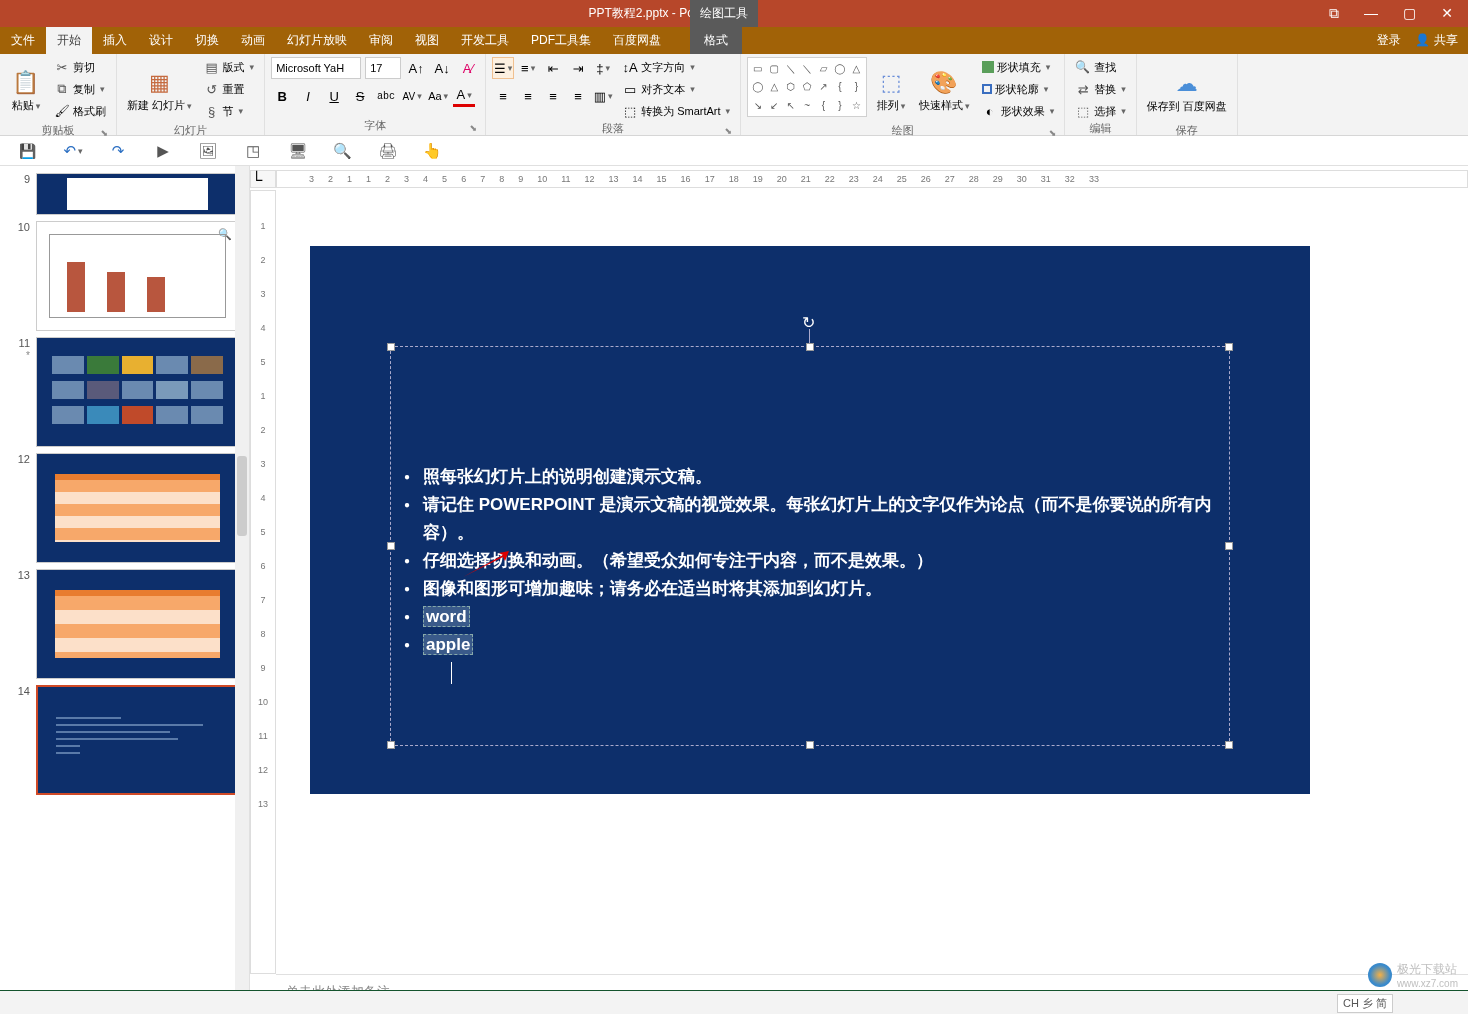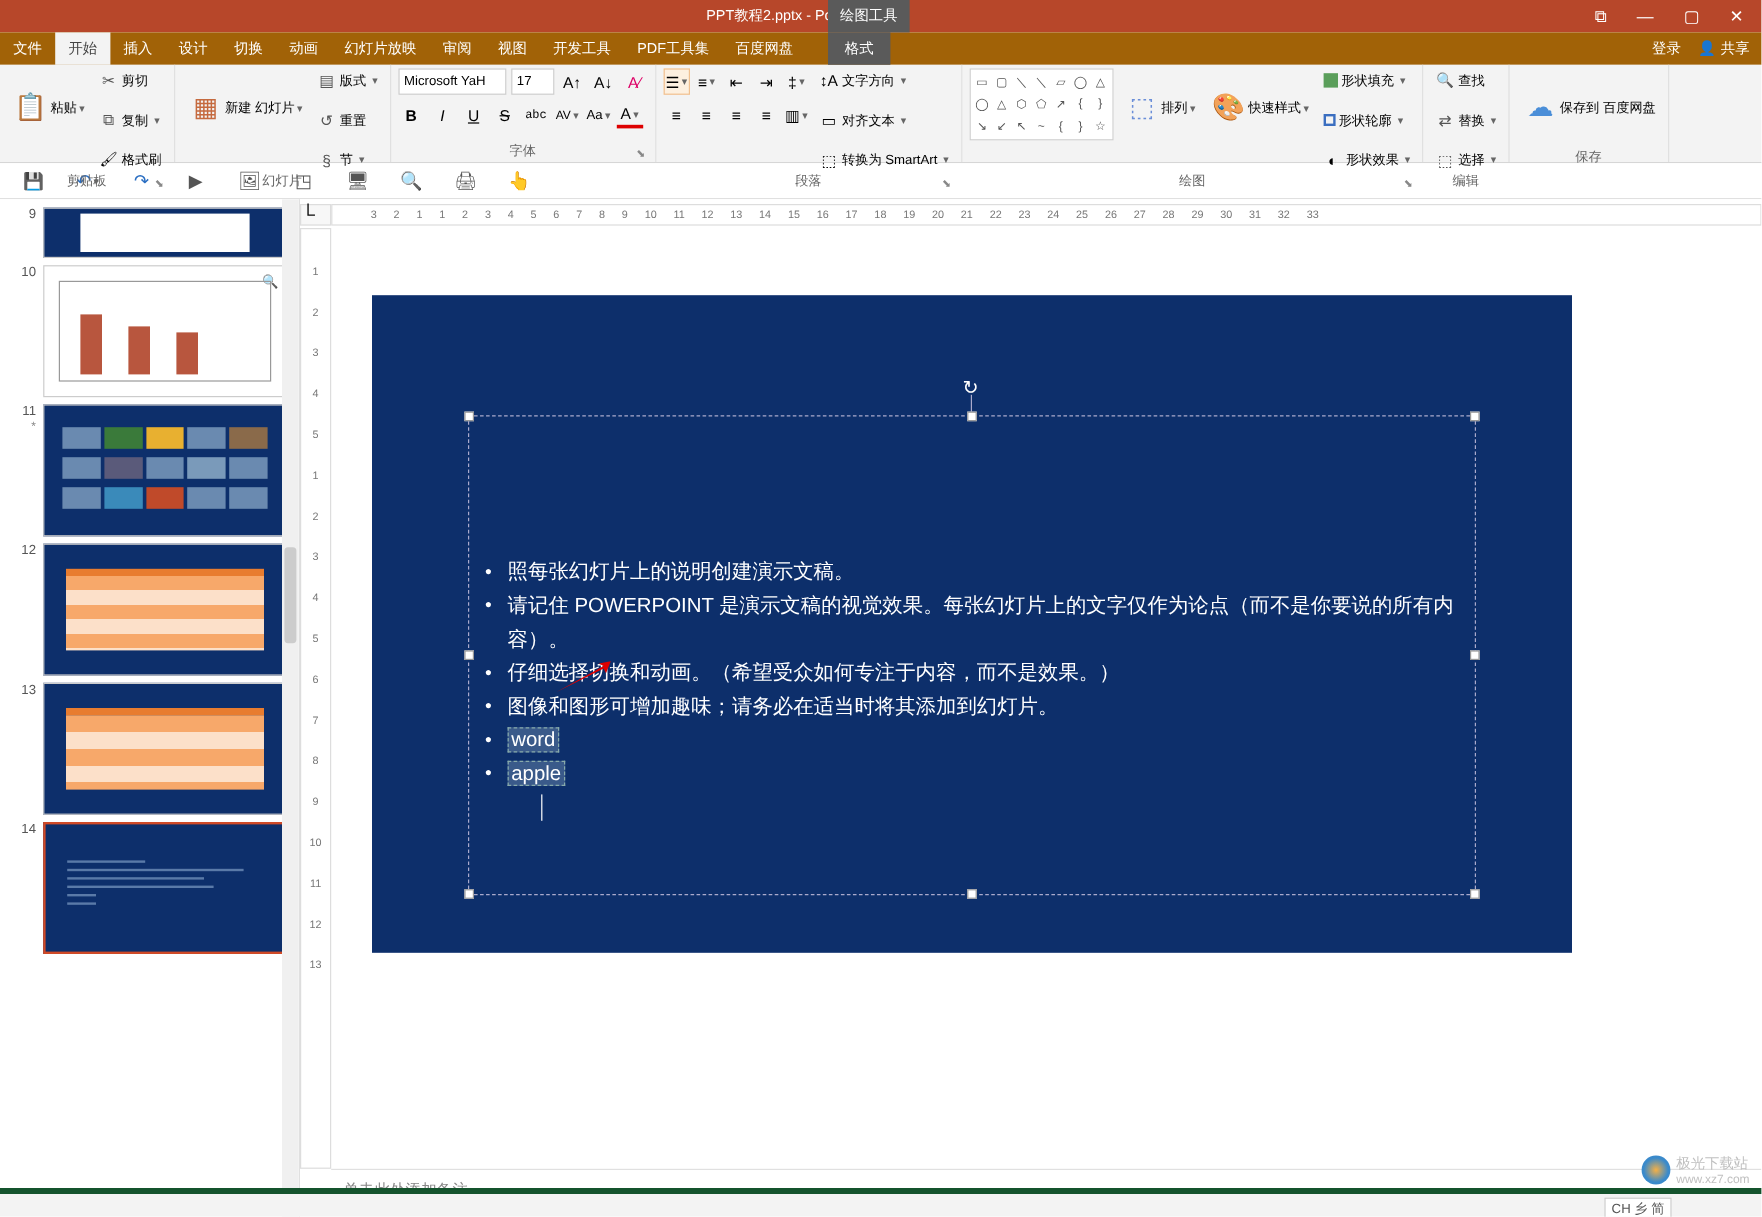--- a/index.html
+++ b/index.html
@@ -21,26 +21,26 @@
 .menubar .right-login { margin-left: auto; padding-right: 10px; display: flex; gap: 15px; }
 .bulb-icon::before { content: "💡"; font-size: 11px; margin-right: 4px; opacity: .7; }
 
 
 .ribbon { height: 82px; background: #f3f3f3; border-bottom: 1px solid #d6d6d6; display: flex; font-size: 11px; }
 .ribbon-group { padding: 3px 6px 0 6px; border-right: 1px solid #e0e0e0; display: flex; flex-direction: column; }
 .ribbon-group .group-body { flex: 1; display: flex; align-items: flex-start; gap: 4px; }
 .ribbon-group .group-label { text-align: center; color: #666; font-size: 11px; padding-bottom: 2px; position: relative; }
 .ribbon-group .group-label .dlg { position: absolute; right: 2px; bottom: 2px; font-size: 9px; color: #888; }
 
-.big-btn { display: flex; flex-direction: row; align-items: center; justify-content: flex-start; height: 66px; padding: 2px 4px; cursor: pointer; }
+.big-btn { display: flex; flex-direction: column; align-items: center; justify-content: center; height: 66px; padding: 2px 4px; cursor: pointer; }
 .big-btn .icon { width: 32px; height: 32px; display: flex; align-items: center; justify-content: center; font-size: 24px; }
 .big-btn .lbl { font-size: 11px; text-align: center; line-height: 13px; }
 .small-btn { display: flex; align-items: center; gap: 3px; height: 20px; padding: 0 4px; cursor: pointer; font-size: 11px; }
 .small-btn .icon { width: 16px; height: 16px; display: inline-flex; align-items: center; justify-content: center; font-size: 13px; }
-.stack { display: flex; flex-direction: column; gap: 13px; }
+.stack { display: flex; flex-direction: column; gap: 2px; }
 .dropdown-arrow::after { content: "▾"; font-size: 9px; margin-left: 2px; color: #666; }
 
 .font-row1, .font-row2 { display: flex; align-items: center; gap: 4px; }
 .font-name { width: 90px; height: 22px; border: 1px solid #ccc; background: #fff; padding: 0 4px; font-size: 11px; }
 .font-size { width: 36px; height: 22px; border: 1px solid #ccc; background: #fff; padding: 0 4px; font-size: 11px; }
 .btn-sq { width: 22px; height: 22px; display: inline-flex; align-items: center; justify-content: center; cursor: pointer; font-size: 13px; }
 .btn-sq.bold { font-weight: bold; }
 .btn-sq.ita { font-style: italic; }
 .btn-sq.und { text-decoration: underline; }
 .btn-sq.strike { text-decoration: line-through; }
@@ -88,32 +88,32 @@
 .textbox .handle.tr { right: -4px; top: -4px; }
 .textbox .handle.ml { left: -4px; top: 50%; margin-top: -4px; }
 .textbox .handle.mr { right: -4px; top: 50%; margin-top: -4px; }
 .textbox .handle.bl { left: -4px; bottom: -4px; }
 .textbox .handle.bm { left: 50%; bottom: -4px; margin-left: -4px; }
 .textbox .handle.br { right: -4px; bottom: -4px; }
 .textbox .rotate { position: absolute; left: 50%; top: -34px; margin-left: -8px; width: 16px; height: 16px; color: #fff; }
 .textbox .rotate::before { content: "↻"; font-size: 16px; }
 .textbox .rotate::after { content: ""; position: absolute; left: 7px; top: 16px; width: 1px; height: 14px; background: #aac; }
 
-.textbox ul { list-style: none; padding: 18px 10px; color: #fff; font-size: 17px; line-height: 28px; margin-top: 98px;}
+.textbox ul { list-style: none; padding: 18px 10px; color: #fff; font-size: 17px; line-height: 28px; margin-top: 98px; font-weight: bold;}
 .textbox ul li { position: relative; padding-left: 22px; }
 .textbox ul li::before { content: "●"; position: absolute; left: 3px; top: 0; font-size: 10px; }
 .textbox ul li.sel span { background: #3a5a8a; border: 1px dashed #8aa; padding: 0 2px; }
 .textbox .cursor-caret { position: absolute; left: 60px; top: 315px; width: 1px; height: 22px; background: #fff; }
 .arrow-red { position: absolute; left: 70px; bottom: 166px; width: 50px; height: 30px; }
 .arrow-red svg { width: 50px; height: 30px; }
 
 .notes { position: absolute; left: 26px; right: 0; bottom: 0; height: 40px; border-top: 1px solid #e0e0e0; background: #fff; padding: 8px 10px; color: #888; font-size: 13px; }
 
 
-.statusbar { position: absolute; bottom: 0; left: 0; right: 0; height: 24px; background: #f3f3f3; border-top: 5px solid #14532d; display: flex; align-items: center; font-size: 11px; color: #555; }
+.statusbar { position: absolute; bottom: 0; left: 0; right: 0; height: 24px; background: #f3f3f3; border-top: 1px solid #14532d; display: flex; align-items: center; font-size: 11px; color: #555; }
 .statusbar .ime { position: absolute; right: 75px; top: 3px; border: 1px solid #ccc; background: #fff; padding: 1px 5px; font-size: 11px; }
 .watermark { position: absolute; right: 10px; bottom: 25px; font-size: 12px; color: #c0c0c0; display: flex; align-items: center; gap: 5px; }
 .watermark .logo { width: 24px; height: 24px; border-radius: 50%; background: radial-gradient(#f5b045, #3a8acb 60%); }
 
 
 .ic-scissors::before { content: "✂"; color: #555; }
 .ic-copy::before { content: "⧉"; color: #555; }
 .ic-brush::before { content: "🖌"; font-size: 12px; }
 .ic-paste::before { content: "📋"; font-size: 22px; }
 .ic-newslide::before { content: "▦"; font-size: 22px; color: #c56a3f; }

